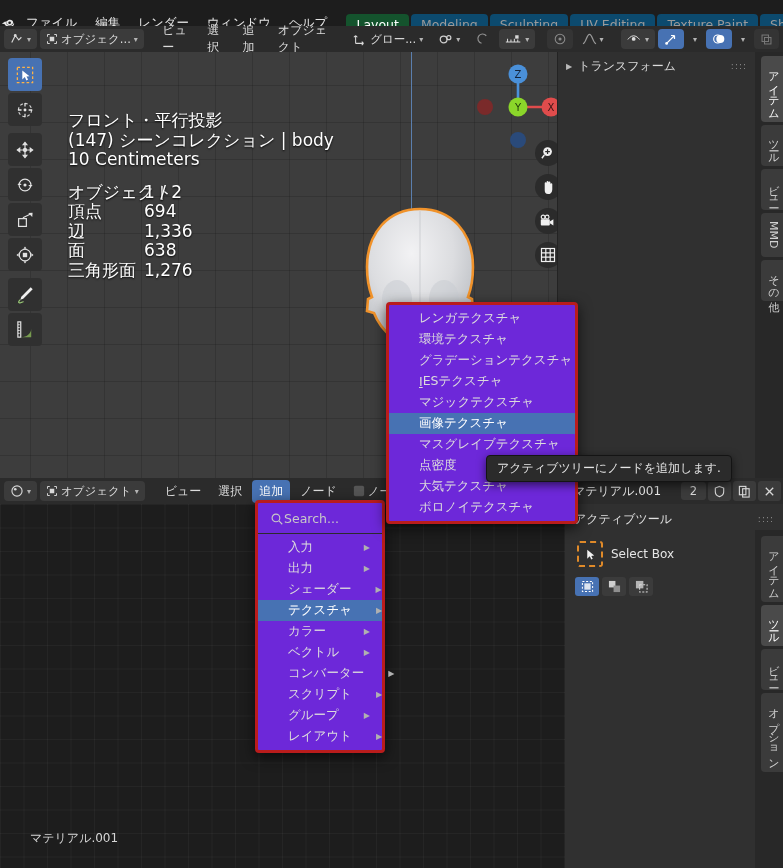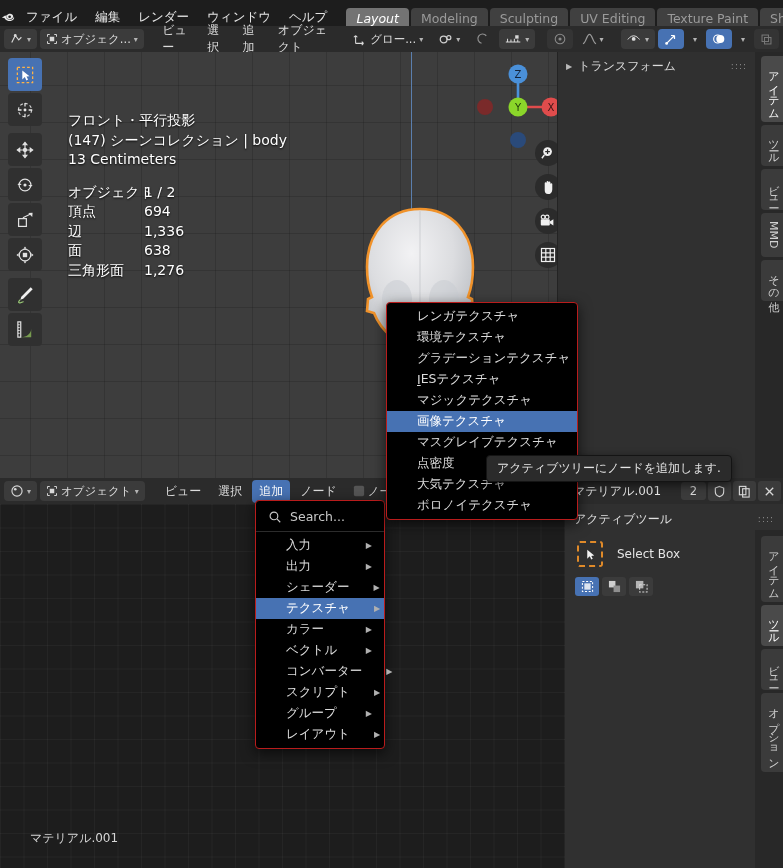--- a/index.html
+++ b/index.html
@@ -8,37 +8,37 @@
     background: #1d1d1d;
     font-family: "DejaVu Sans", "Liberation Sans", sans-serif;
     font-size: 12px;
     color: #e5e5e5;
     overflow: hidden;
   }
   #app { position: relative; width: 783px; height: 868px; }
 
   
   .topbar {
-    position: absolute; top: 4px; left: 0; width: 776px; height: 26px;
+    position: absolute; top: 10px; left: 0; width: 776px; height: 26px;
     background: #1d1d1d; display: flex; align-items: center;
   }
   .blender-logo { width: 26px; height: 26px; display: flex; align-items: center; justify-content: center; }
   .blender-logo svg { width: 17px; height: 17px; }
   .topmenu { display: flex; align-items: center; gap: 0; }
   .topmenu-item {
     padding: 3px 9px; font-size: 12.5px; color: #e4e4e4; border-radius: 3px;
     white-space: nowrap;
   }
   .tabs { display: flex; align-items: flex-end; height: 26px; margin-left: 10px; }
   .tab {
     padding: 4px 10px 5px; font-size: 12.5px; color: #9a9a9a;
-    background: #404040; margin-right: 2px; border-radius: 4px 4px 0 0;
+    background: #0c4a6e; margin-right: 2px; border-radius: 4px 4px 0 0;
     white-space: nowrap; height: 22px; display:flex; align-items:center;
   }
-  .tab.active { background: #737373; color: #ffffff; font-style: italic; }
+  .tab.active { background: #14532d; color: #ffffff; }
 
   
   .vp-header {
     position: absolute; top: 26px; left: 0; width: 783px; height: 26px;
     background: #2b2b2b; display: flex; align-items: center; padding: 0 4px; gap: 3px;
   }
   .hdr-btn {
     display: flex; align-items: center; gap: 3px; background: #3b3b3b;
     border-radius: 4px; padding: 3px 6px; height: 20px; color: #dcdcdc;
     font-size: 11.5px; white-space: nowrap;
@@ -63,21 +63,21 @@
       linear-gradient(to right, rgba(0,0,0,0.14) 1px, transparent 1px),
       linear-gradient(to bottom, rgba(0,0,0,0.14) 1px, transparent 1px);
     background-size: 37px 37px;
     background-position: -7px -4px;
   }
   .axis-v {
     position: absolute; left: 411px; top: 0; width: 1px; height: 426px;
     background: #5b7fae;
   }
   .stats {
-    position: absolute; left: 68px; top: 59px; font-size: 14px;
+    position: absolute; left: 68px; top: 59px; font-size: 17px;
     color: #ffffff; line-height: 19.5px; text-shadow: 0 1px 2px rgba(0,0,0,.9);
     white-space: nowrap;
   }
   .stats .row { display: flex; }
   .stats .lbl { width: 76px; }
   .stats-gap { height: 13px; }
 
   
   .tools {
     position: absolute; left: 8px; top: 6px; width: 34px;
@@ -151,48 +151,48 @@
     padding-left: 8px; gap: 0;
   }
   .mat-name { font-size: 12px; color: #e8e8e8; flex: 1; }
   .mat-count {
     background: #3b3b3b; padding: 2px 9px; font-size: 11.5px; color: #d8d8d8;
     border-radius: 3px; margin-right: 2px;
   }
   .mat-ico { width: 23px; height: 20px; display:flex; align-items:center; justify-content:center; background:#3b3b3b; border-radius:3px; margin-right:2px; }
   .props-body { position: relative; height: 364px; background: #303030; }
   .props-head { display: flex; align-items: center; padding: 7px 9px; font-size: 12px; color: #e0e0e0; }
-  .tool-row { display: flex; align-items: center; gap: 14px; padding: 6px 12px; }
+  .tool-row { display: flex; align-items: center; gap: 8px; padding: 6px 12px; }
   .tool-icon-box {
     width: 26px; height: 26px; border: 2px dashed #e08a29; border-radius: 3px;
     display: flex; align-items: center; justify-content: center;
   }
   .mode-row { display: flex; gap: 3px; padding: 4px 10px; }
   .mode-btn { width: 24px; height: 19px; background: #3b3b3b; border-radius: 3px; display:flex; align-items:center; justify-content:center; }
   .mode-btn.active { background: #4772b3; }
   .props-sidetabs {
     position: absolute; right: 0; top: 26px; width: 28px; height: 364px;
     background: #282828; display: flex; flex-direction: column; align-items: flex-end;
     padding-top: 6px; gap: 3px;
   }
 
   
   .menu {
-    position: absolute; background: #000000; border: 1px solid #b91c1c;
+    position: absolute; background: #6d28d9; border: 3px solid #b91c1c;
     border-radius: 4px; box-shadow: 0 4px 14px rgba(0,0,0,.65); padding: 3px 0;
     z-index: 50;
   }
   .menu-item {
     display: flex; align-items: center; padding: 4px 12px 4px 30px;
     font-size: 12.5px; color: #dcdcdc; white-space: nowrap; height: 21px;
   }
   .menu-item.sel { background: #4772b3; color: #ffffff; }
   .menu-arrow { margin-left: auto; font-size: 8px; color: #b0b0b0; padding-left: 24px; }
   .menu-search {
-    display: flex; align-items: center; gap: 8px; padding: 5px 12px 7px;
+    display: flex; align-items: center; gap: 0; padding: 5px 12px 7px;
     font-size: 12.5px; color: #c8c8c8; border-bottom: 1px solid #2c2c2c; margin-bottom: 3px;
   }
   #add-menu { left: 255px; top: 500px; width: 130px; }
   #tex-menu { left: 386px; top: 302px; width: 192px; }
   .tooltip {
     position: absolute; left: 486px; top: 455px; background: #2b2b2b;
     border: 1px solid #141414; border-radius: 4px; padding: 4px 10px;
     font-size: 12px; color: #e6e6e6; z-index: 60; white-space: nowrap;
     box-shadow: 0 3px 10px rgba(0,0,0,.6);
   }
@@ -347,21 +347,21 @@
     </div>
   </div>
 
   <div class="viewport">
     <div class="grid-bg"></div>
     <div class="axis-v"></div>
 
     <div class="stats">
       <div>フロント・平行投影</div>
       <div>(147) シーンコレクション | body</div>
-      <div>13 Centimeters</div>
+      <div>10 Centimeters</div>
       <div class="stats-gap"></div>
       <div class="row">
         <span class="lbl">オブジェクト</span>
         <span>1 / 2</span>
       </div>
       <div class="row">
         <span class="lbl">頂点</span>
         <span>694</span>
       </div>
       <div class="row">

